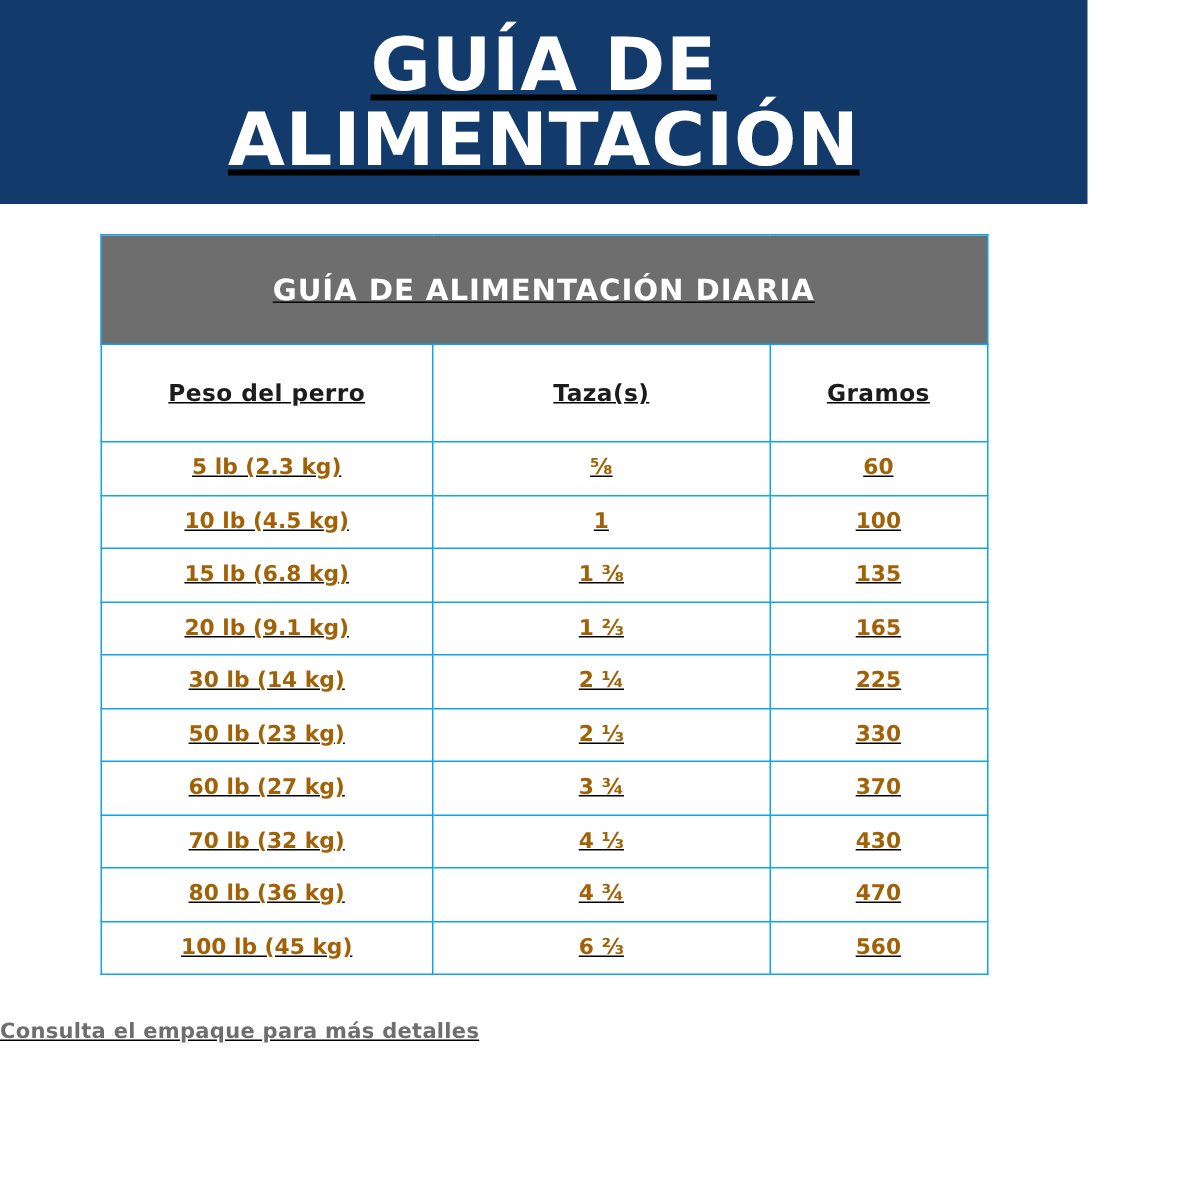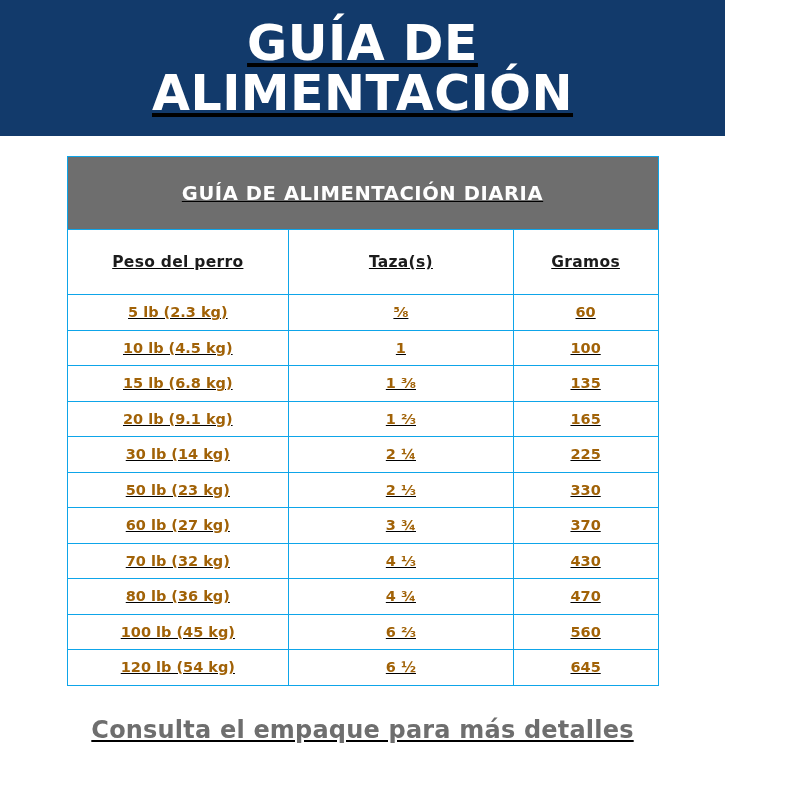--- a/index.html
+++ b/index.html
@@ -91,25 +91,25 @@
     font-size: 14.5px;
     background: #ffffff;
   }
   .col-weight { width: 37.5%; }
   .col-cups   { width: 38%; }
   .col-grams  { width: 24.5%; }
 
   
   .footer-note {
     margin-top: 30px;
-    text-align: center;
+    text-align: left;
     color: #6e6e6e;
     font-family: "DejaVu Sans", sans-serif;
     font-weight: bold;
-    font-size: 24px;
+    font-size: 14px;
     letter-spacing: 0.2px;
   }
 </style>
 </head>
 <body>
 
 <div class="page">
 
   <div class="header-banner">
     <div class="header-line">GUÍA DE</div>
@@ -177,24 +177,19 @@
         <tr>
           <td class="data-cell">80 lb (36 kg)</td>
           <td class="data-cell">4 ¾</td>
           <td class="data-cell">470</td>
         </tr>
         <tr>
           <td class="data-cell">100 lb (45 kg)</td>
           <td class="data-cell">6 ⅔</td>
           <td class="data-cell">560</td>
         </tr>
-        <tr>
-          <td class="data-cell">120 lb (54 kg)</td>
-          <td class="data-cell">6 ½</td>
-          <td class="data-cell">645</td>
-        </tr>
       </tbody>
     </table>
   </div>
 
   <div class="footer-note">Consulta el empaque para más detalles</div>
 
 </div>
 
 </body></html>

